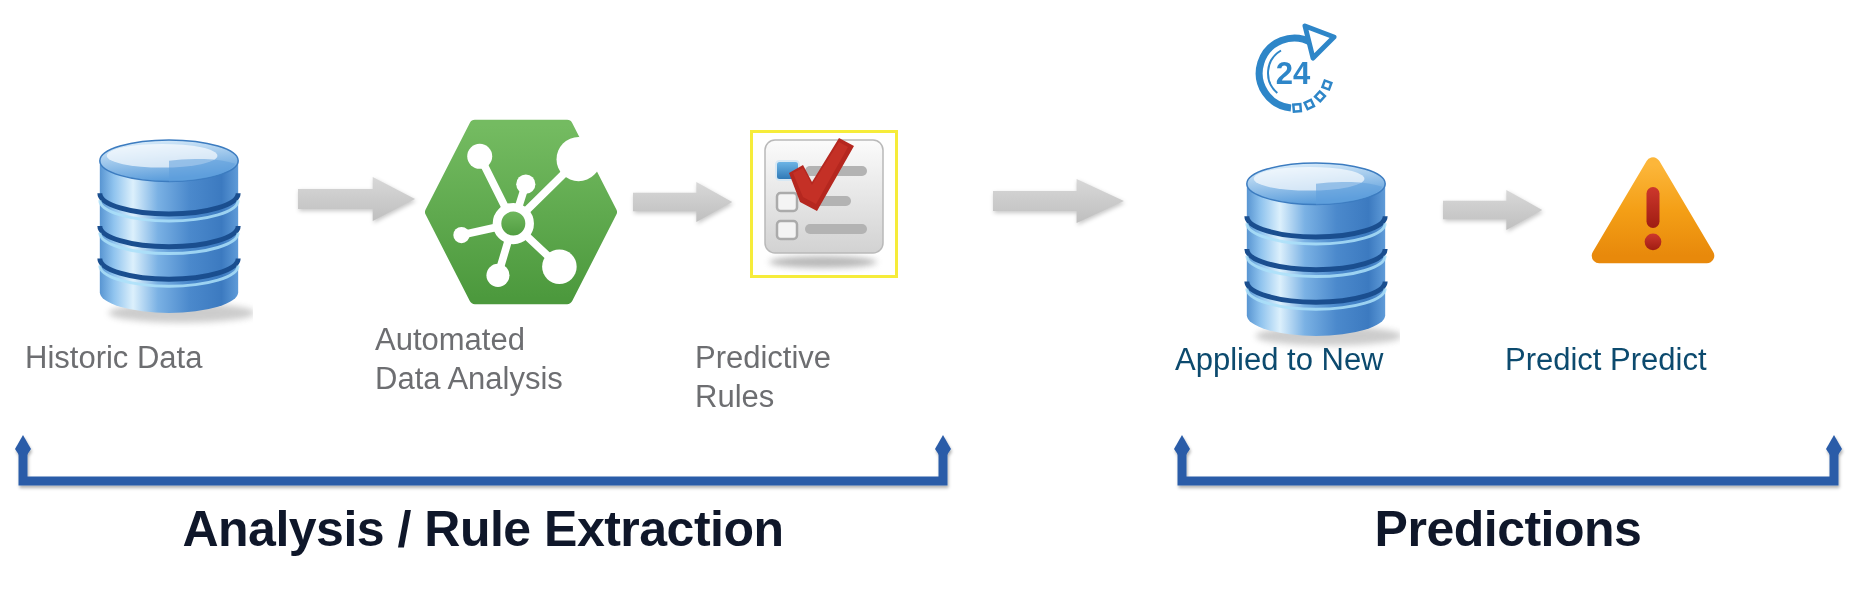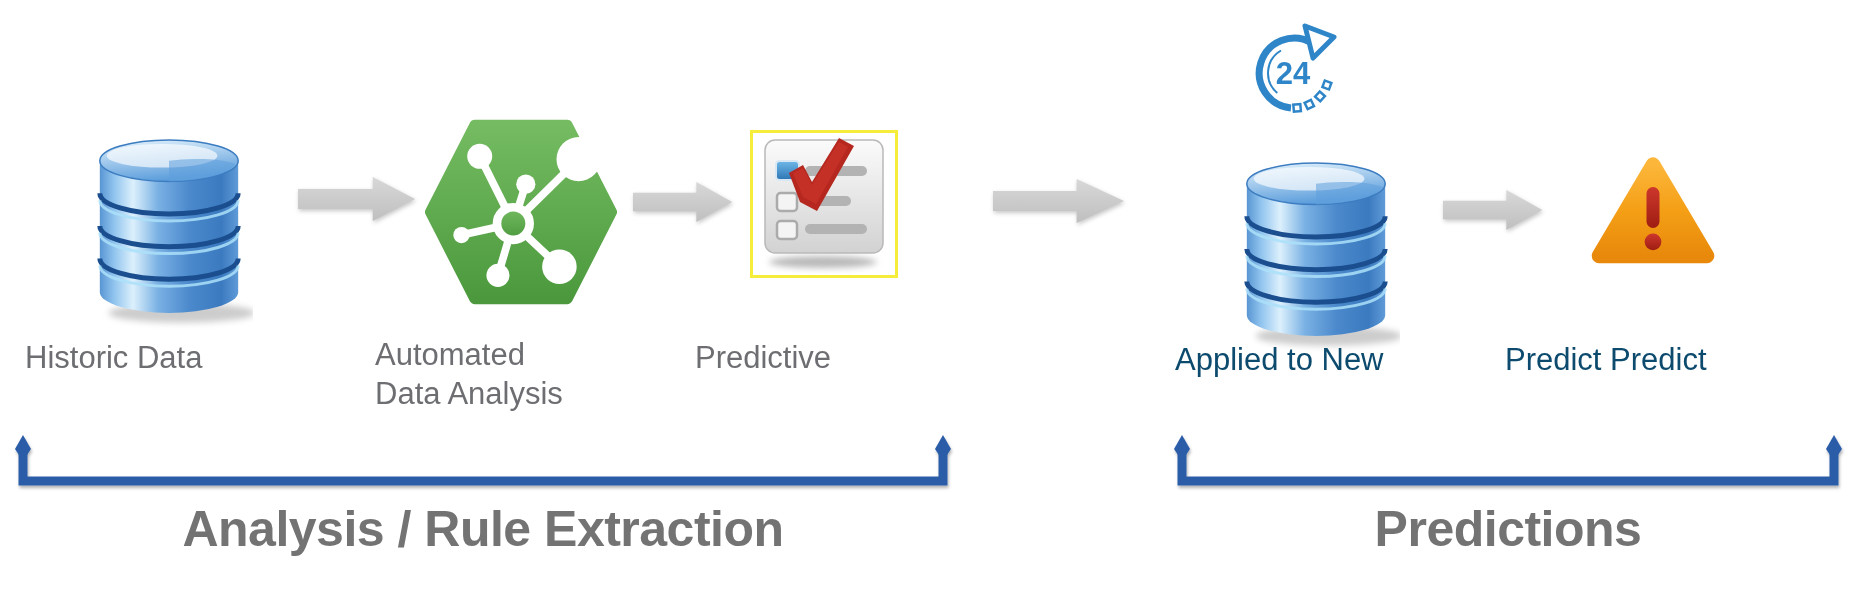--- a/index.html
+++ b/index.html
@@ -11,21 +11,21 @@
   .icon-wrap svg{display:block;width:100%;height:100%;}
   .arrow{filter:drop-shadow(1px 2px 2px rgba(0,0,0,0.22));}
   .stage-label{
     position:absolute;text-align:left;font-size:31px;line-height:39px;
     letter-spacing:0px;white-space:nowrap;
   }
   .muted{color:#6d6e71;}
   .dark{color:#0c4a6e;}
   .group-heading{
     position:absolute;text-align:center;font-size:50px;font-weight:bold;
-    color:#737373;letter-spacing:-0.5px;white-space:nowrap;
+    color:#0f172a;letter-spacing:-0.5px;white-space:nowrap;
   }
   .checklist-box{
     position:absolute;border:3px solid #f6ec3a;background:#ffffff;
     box-sizing:border-box;
   }
   .defs-holder{position:absolute;width:0;height:0;overflow:hidden;}
 </style>
 </head>
 <body>
 
@@ -194,27 +194,28 @@
     <path d="M70,12 L128,110 L12,110 Z" fill="url(#orangeGrad)" stroke="url(#orangeGrad)" stroke-width="16" stroke-linejoin="round"></path>
     <rect x="63" y="36" width="14" height="44" rx="7" fill="url(#redGrad)"></rect>
     <circle cx="70" cy="95" r="9" fill="url(#redGrad)"></circle>
   </svg>
 </div>
 
 <div class="stage-label muted" style="left:25px;top:338px;width:285px;">
   <div>Historic Data</div>
 </div>
 
-<div class="stage-label muted" style="left:375px;top:335px;width:285px;">
+<div class="stage-label muted" style="left:375px;top:320px;width:285px;">
   <div>Automated</div>
   <div>Data Analysis</div>
 </div>
 
 <div class="stage-label muted" style="left:695px;top:338px;width:280px;">
   <div>Predictive</div>
+  <div>Rules</div>
 </div>
 
 <div class="stage-label dark" style="left:1175px;top:340px;width:312px;">
   <div>Applied to New</div>
 </div>
 
 <div class="stage-label dark" style="left:1505px;top:340px;width:312px;">
   <div>Predict Predict</div>
 </div>
 

